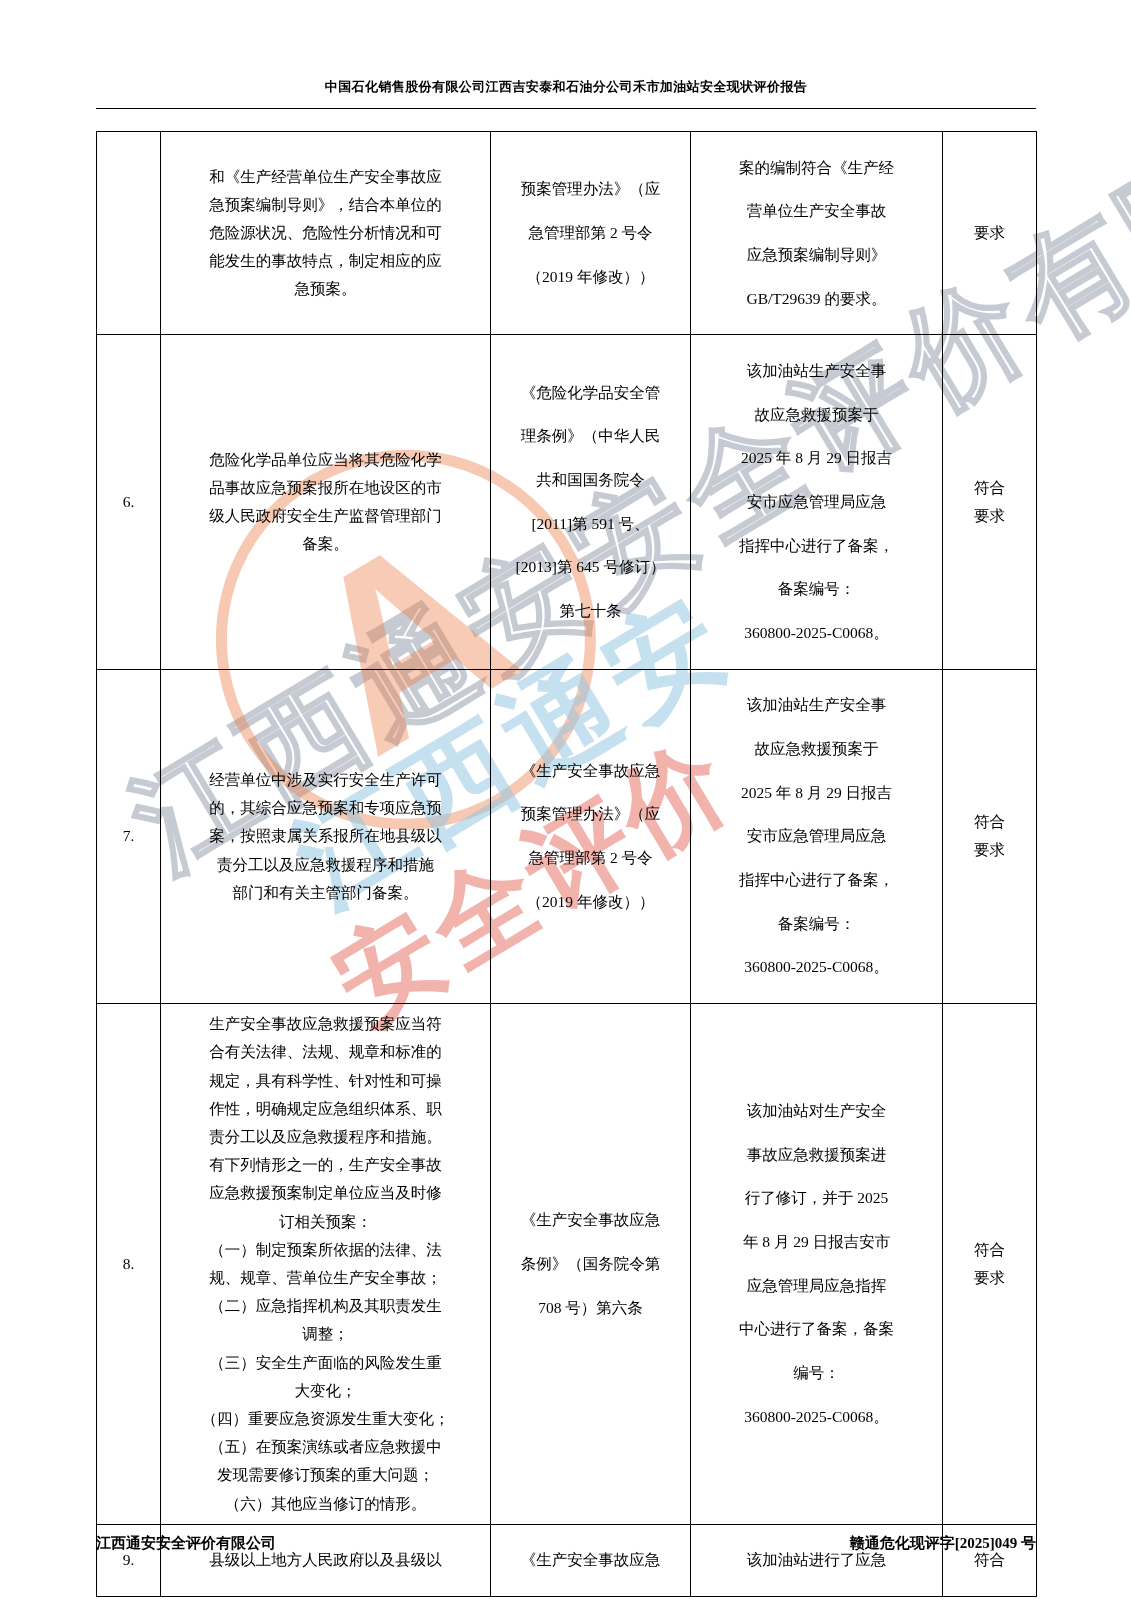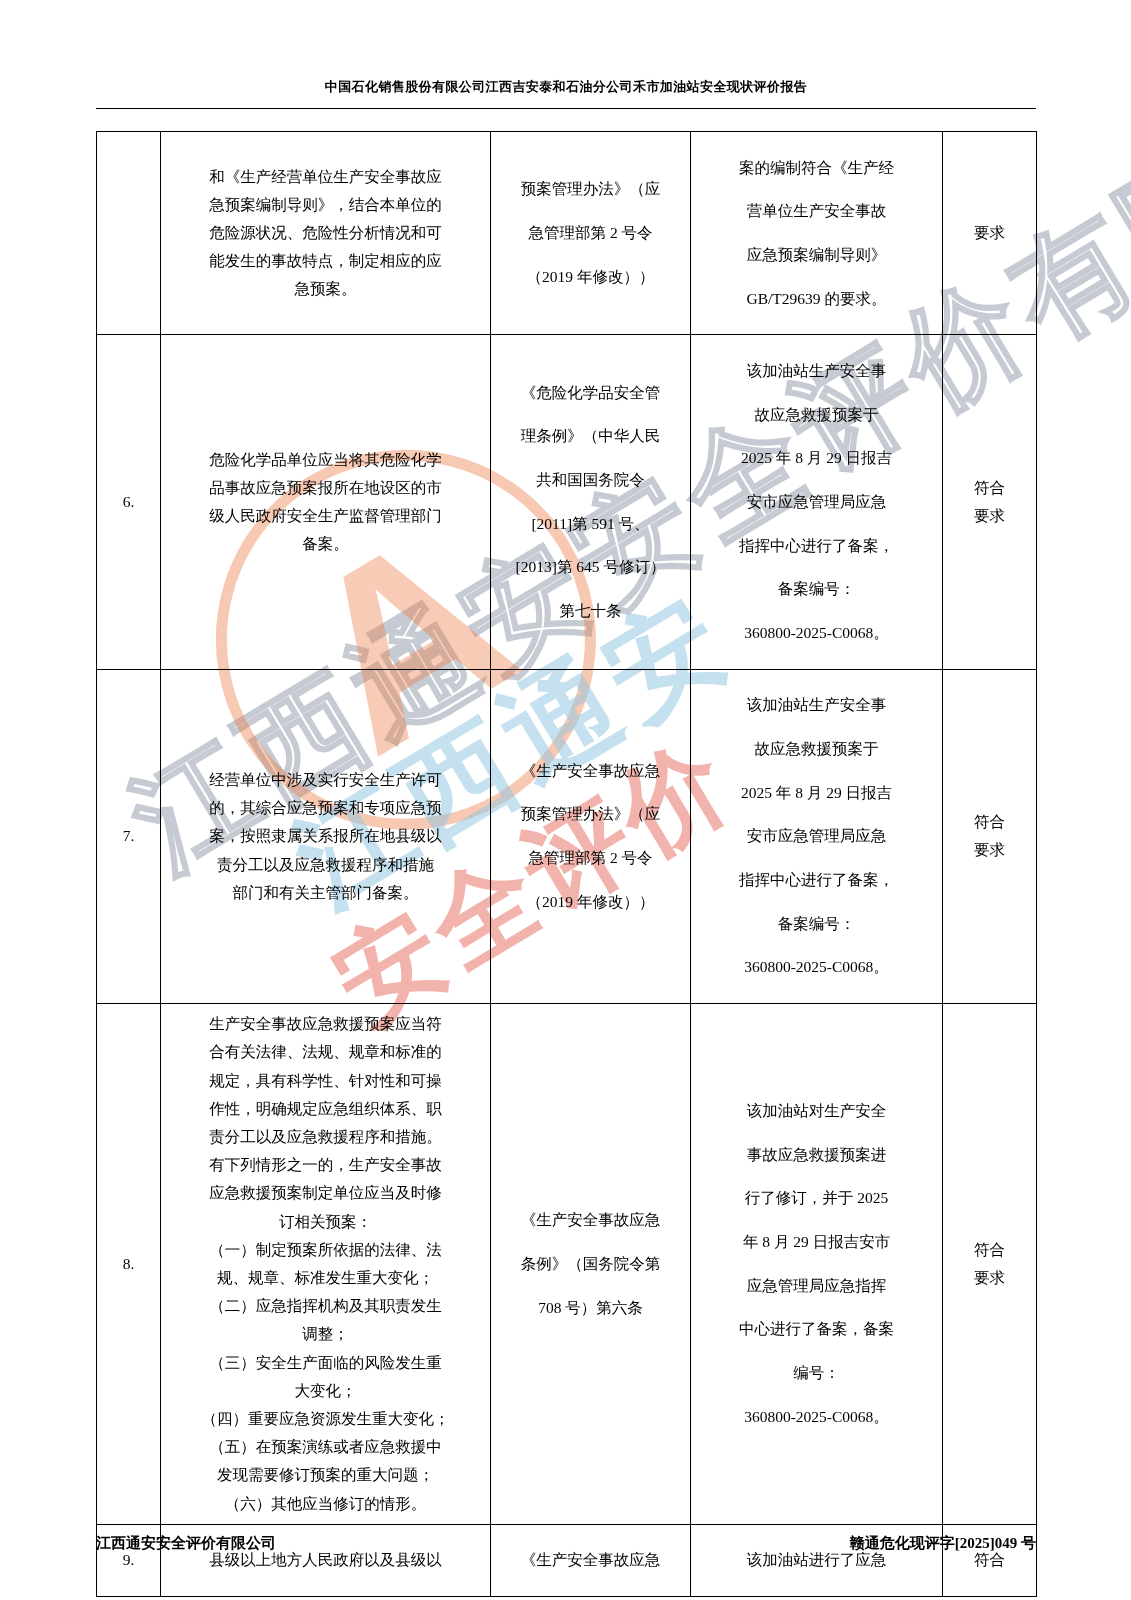--- a/index.html
+++ b/index.html
@@ -295,21 +295,21 @@
           <td class="just">
             <p>生产安全事故应急救援预案应当符</p>
             <p>合有关法律、法规、规章和标准的</p>
             <p>规定，具有科学性、针对性和可操</p>
             <p>作性，明确规定应急组织体系、职</p>
             <p>责分工以及应急救援程序和措施。</p>
             <p>有下列情形之一的，生产安全事故</p>
             <p>应急救援预案制定单位应当及时修</p>
             <p class="cell-c">订相关预案：</p>
             <p>（一）制定预案所依据的法律、法</p>
-            <p class="cell-c">规、规章、标准发生重大变化；</p>
+            <p class="cell-c">规、规章、营单位生产安全事故；</p>
             <p>（二）应急指挥机构及其职责发生</p>
             <p class="cell-c">调整；</p>
             <p>（三）安全生产面临的风险发生重</p>
             <p class="cell-c">大变化；</p>
             <p class="cell-c">（四）重要应急资源发生重大变化；</p>
             <p>（五）在预案演练或者应急救援中</p>
             <p class="cell-c">发现需要修订预案的重大问题；</p>
             <p class="cell-c">（六）其他应当修订的情形。</p>
           </td>
           <td class="cell-c">

